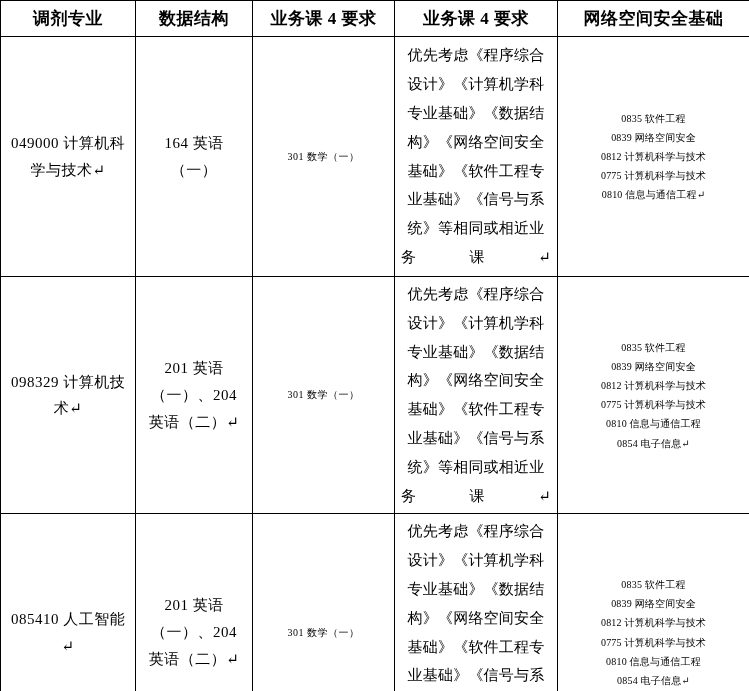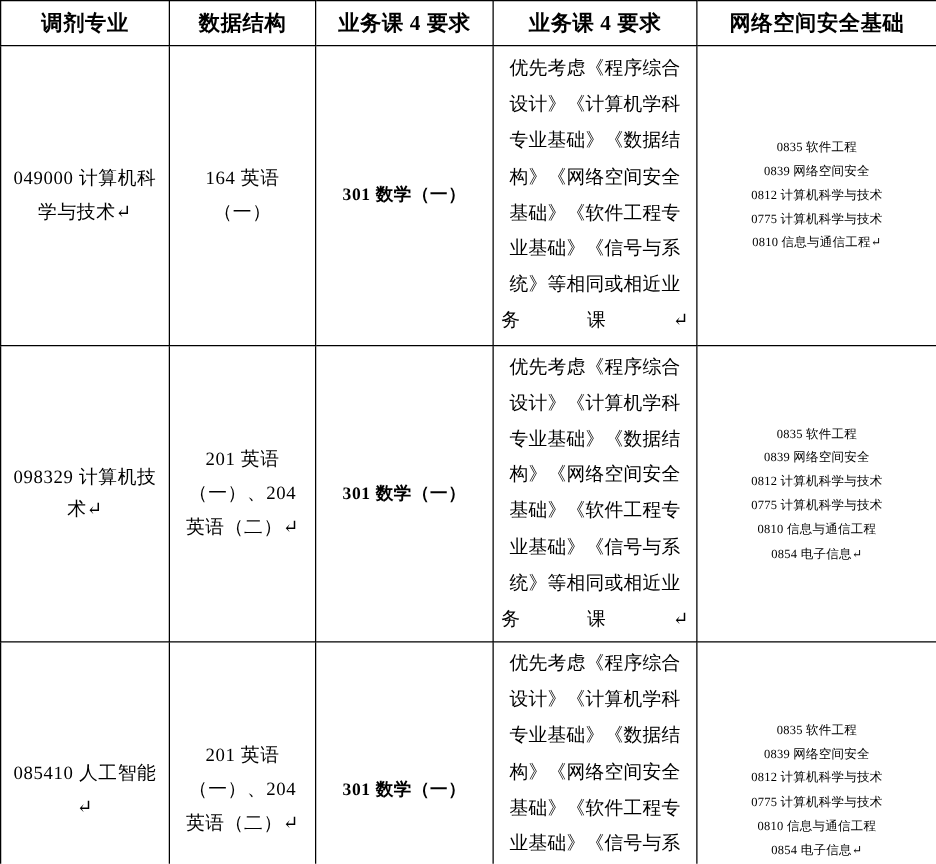--- a/index.html
+++ b/index.html
@@ -49,24 +49,23 @@
     font-size: 15px;
     line-height: 1.75;
     letter-spacing: 0.5px;
   }
   td.c-foreign {
     font-size: 15px;
     line-height: 1.8;
     letter-spacing: 0.5px;
   }
   td.c-course1 {
-    font-size: 14px;
+    font-size: 10px;
     line-height: 1.8;
     letter-spacing: 0.5px;
-    font-weight: bold;
   }
   td.c-course2 {
     font-size: 15px;
     line-height: 1.92;
     text-align: justify;
     text-align-last: justify;
     letter-spacing: 0.2px;
     padding: 4px 10px;
   }
   td.c-requirement {

